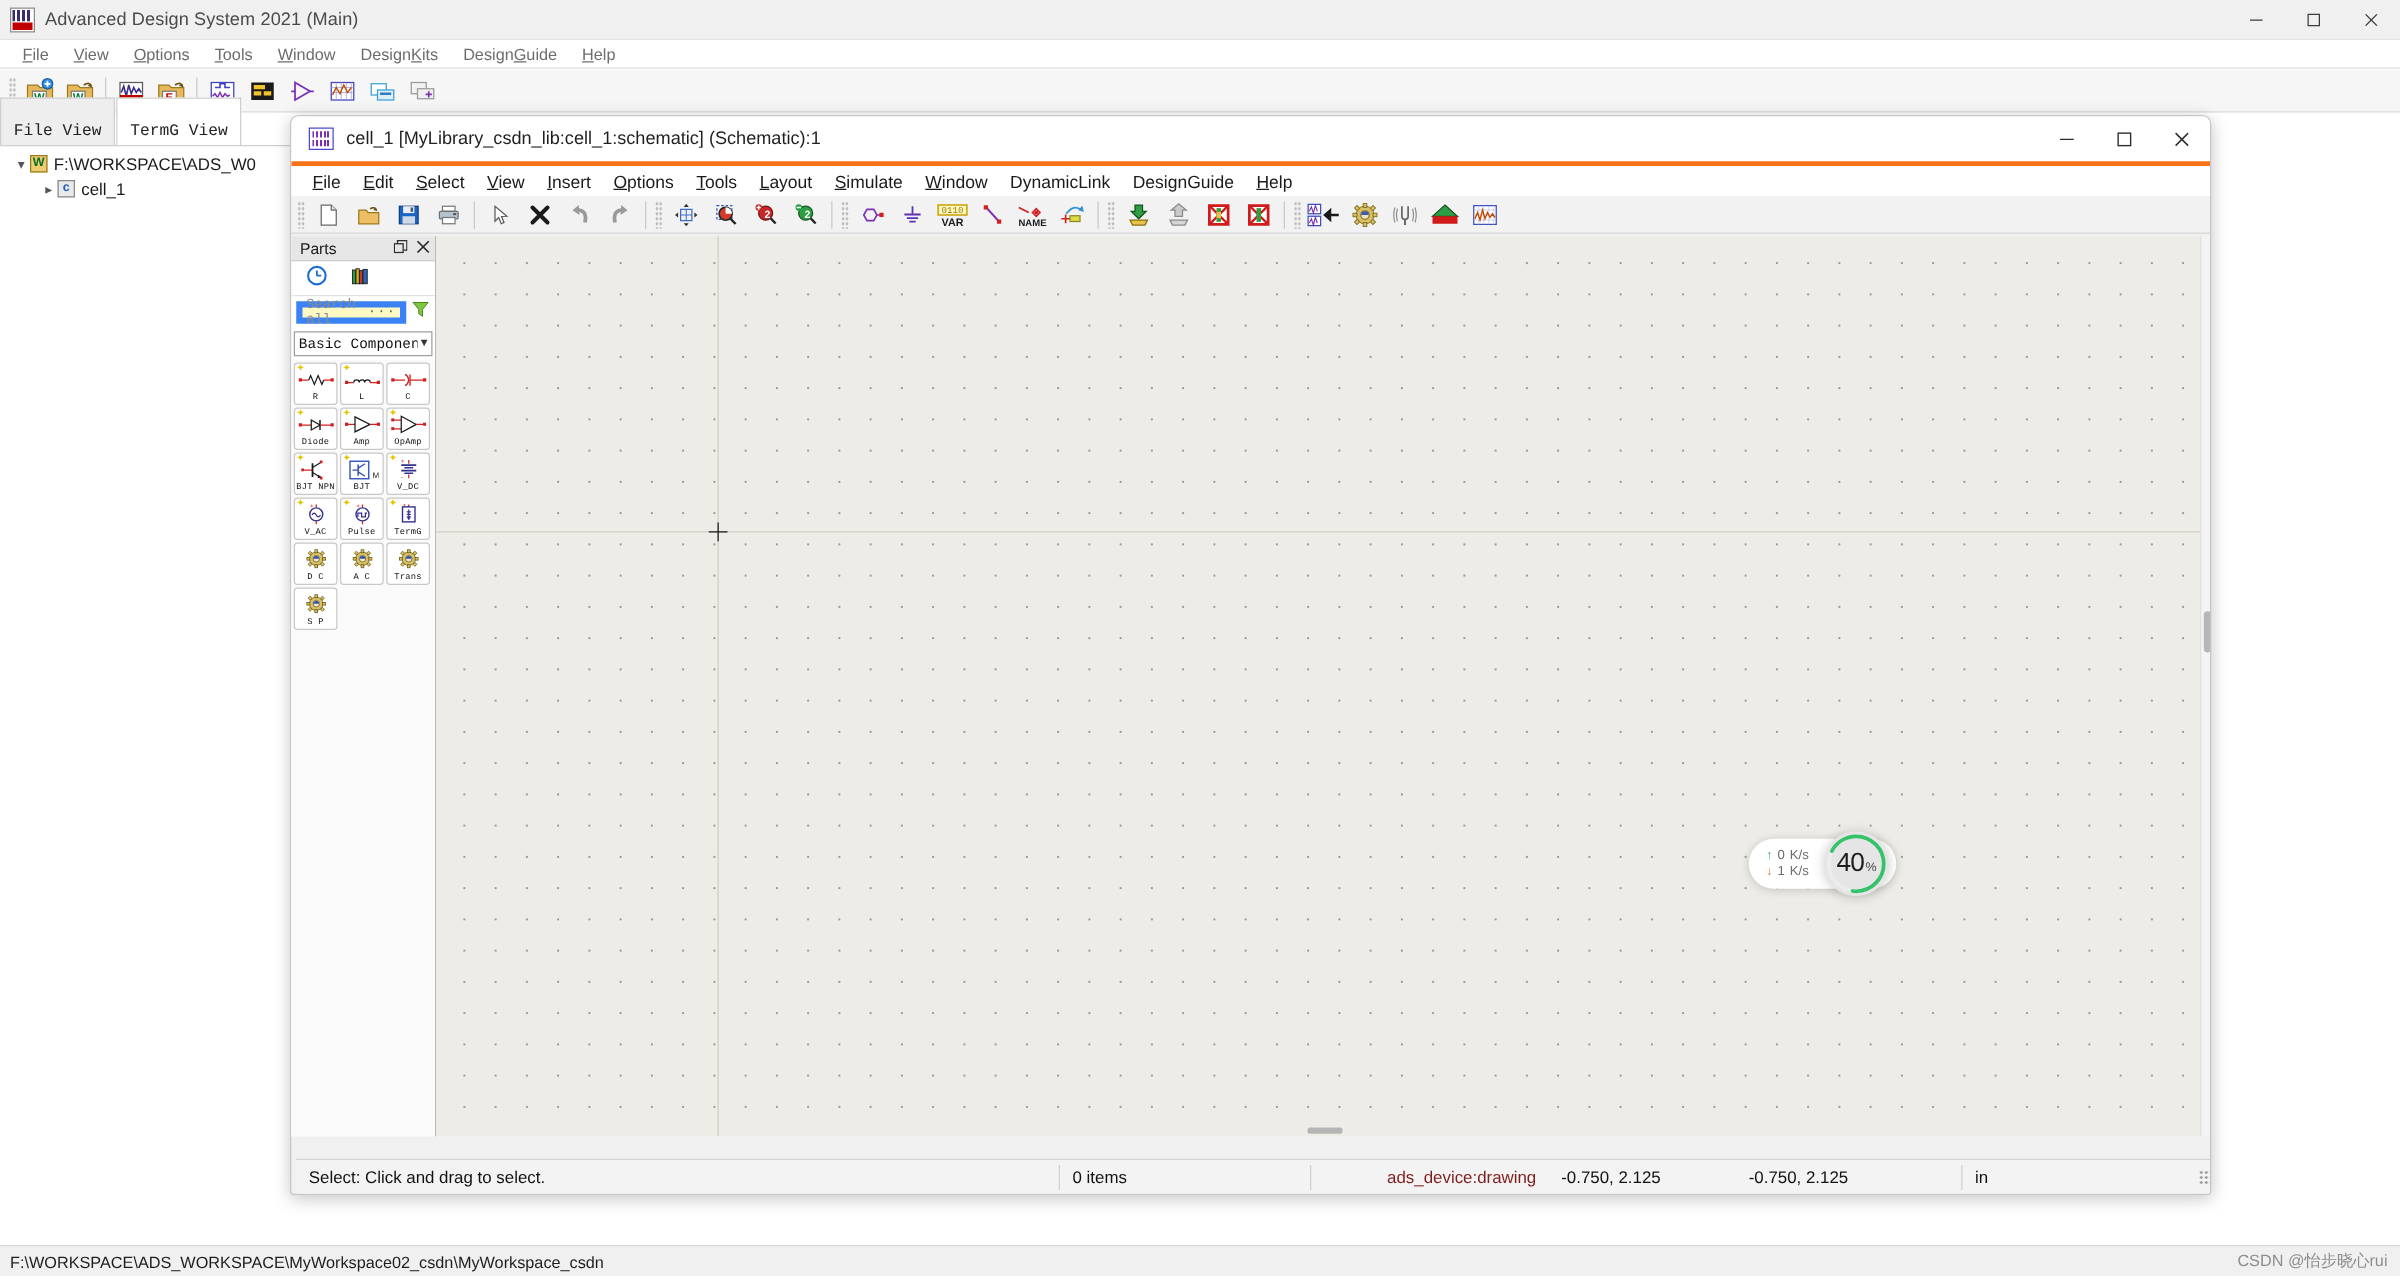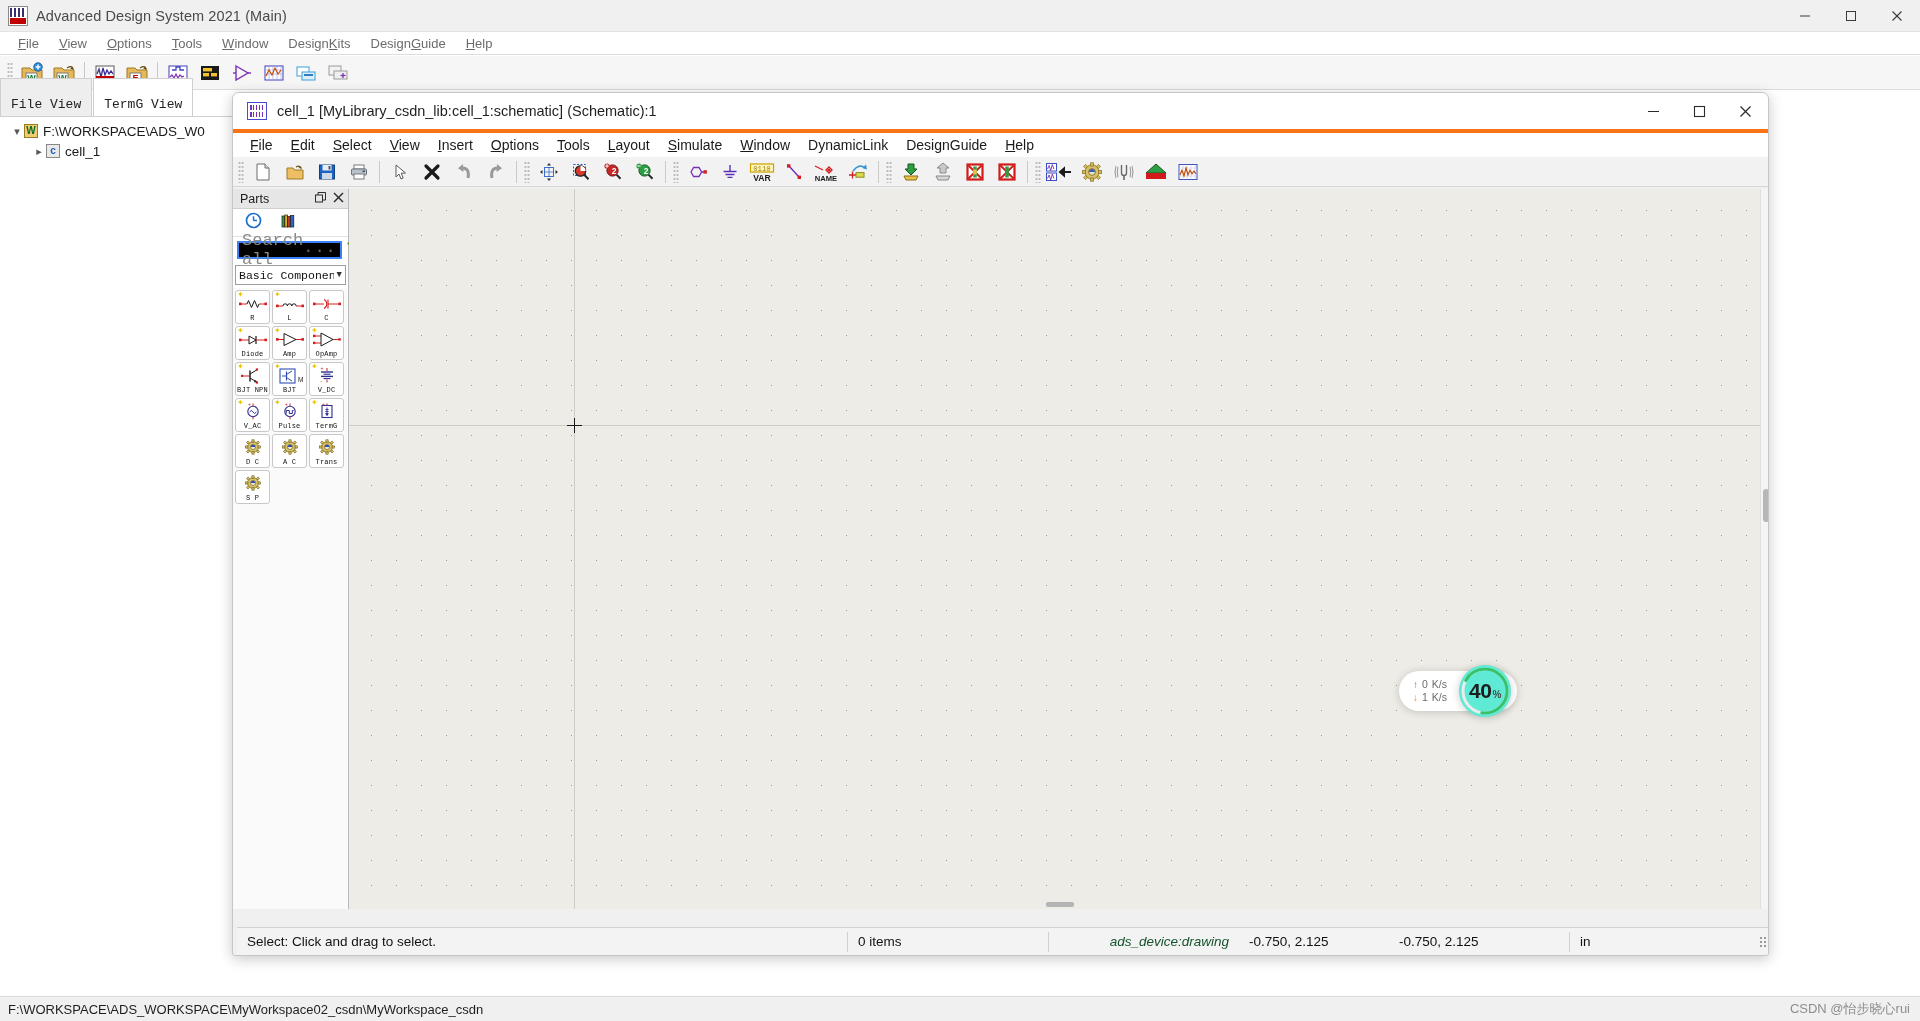--- a/index.html
+++ b/index.html
@@ -229,24 +229,24 @@
   .parts-header .hdr-btns { margin-left: auto; display:flex; gap:7px; align-items:center; }
   .parts-iconrow {
     height: 28px; display: flex; align-items: center; gap: 18px;
     padding-left: 12px; border-bottom: 1px solid #e3e3e3;
   }
   .parts-searchrow {
     height: 26px; display: flex; align-items: center; padding: 0 4px 0 4px; gap: 4px;
   }
   .search-box {
     flex: 1 1 auto; height: 18px;
-    border: 2px solid #3b82f6; background: #000000;
+    border: 5px solid #3b82f6; background: #fef9c3;
     display: flex; align-items: center;
     font-family: "Liberation Mono", monospace;
-    font-size: 17px; color: #8a8a8a;
+    font-size: 11px; color: #8a8a8a;
     padding: 0 3px;
   }
   .search-box .dots { margin-left:auto; color:#666; letter-spacing:1px; }
   .parts-combo {
     height: 20px; margin: 2px 2px 3px 2px;
     border: 1px solid #9f9f9f; background: #fff;
     display: flex; align-items: center;
     font-family: "Liberation Mono", monospace;
     font-size: 11.5px; color: #111; padding-left: 3px;
     overflow: hidden;
@@ -320,21 +320,21 @@
   .sch-statusbar {
     position: absolute; left: 4px; bottom: 0;
     width: 1537px; height: 28px;
     background: #f3f3f3;
     border-top: 1px solid #d3d3d3;
     display: flex; align-items: center;
     font-size: 13.5px; color: #111;
   }
   .sbc { height: 28px; display:flex; align-items:center; padding: 0 10px; }
   .sb-div { width:1px; height:20px; background:#d0d0d0; }
-  .sb-link { color: #14532d; font-style: italic; }
+  .sb-link { color: #7f1d1d; }
   .sb-grip {
     margin-left: auto; margin-right: 3px; width: 12px; height: 12px;
     background-image: radial-gradient(circle,#9a9a9a 1px, transparent 1.2px);
     background-size: 4px 4px;
   }
 
   
   .net-widget {
     position: absolute; left: 1399px; top: 671px;
     width: 118px; height: 40px;
@@ -344,25 +344,24 @@
     padding-left: 14px;
     font-size: 10.5px; color: #6b6b6b;
     z-index: 50;
   }
   .net-line { display:flex; align-items:center; gap:4px; height:13px; line-height:13px; }
   .net-widget .up { color:#3aa85a; font-size: 10px; }
   .net-widget .down { color:#e8863c; font-size: 10px; }
   .cpu-ring {
     position: absolute; left: 1459px; top: 665px;
     width: 52px; height: 52px; border-radius: 50%;
-    background: #5eead4;
+    background: #e5e5e5;
     box-shadow: 0 1px 9px rgba(0,0,0,.20);
     display:flex; align-items:center; justify-content:center;
     z-index: 51;
-    font-weight: bold;
   }
   .cpu-ring svg { position:absolute; inset:0; }
   .cpu-val {
     position: relative;
     font-size: 21px; color: #1d1d1d; letter-spacing:-.5px;
     display:flex; align-items:baseline;
   }
   .cpu-val .pct { font-size: 10px; color:#4a4a4a; margin-left:1px; }
 </style>
 </head>

